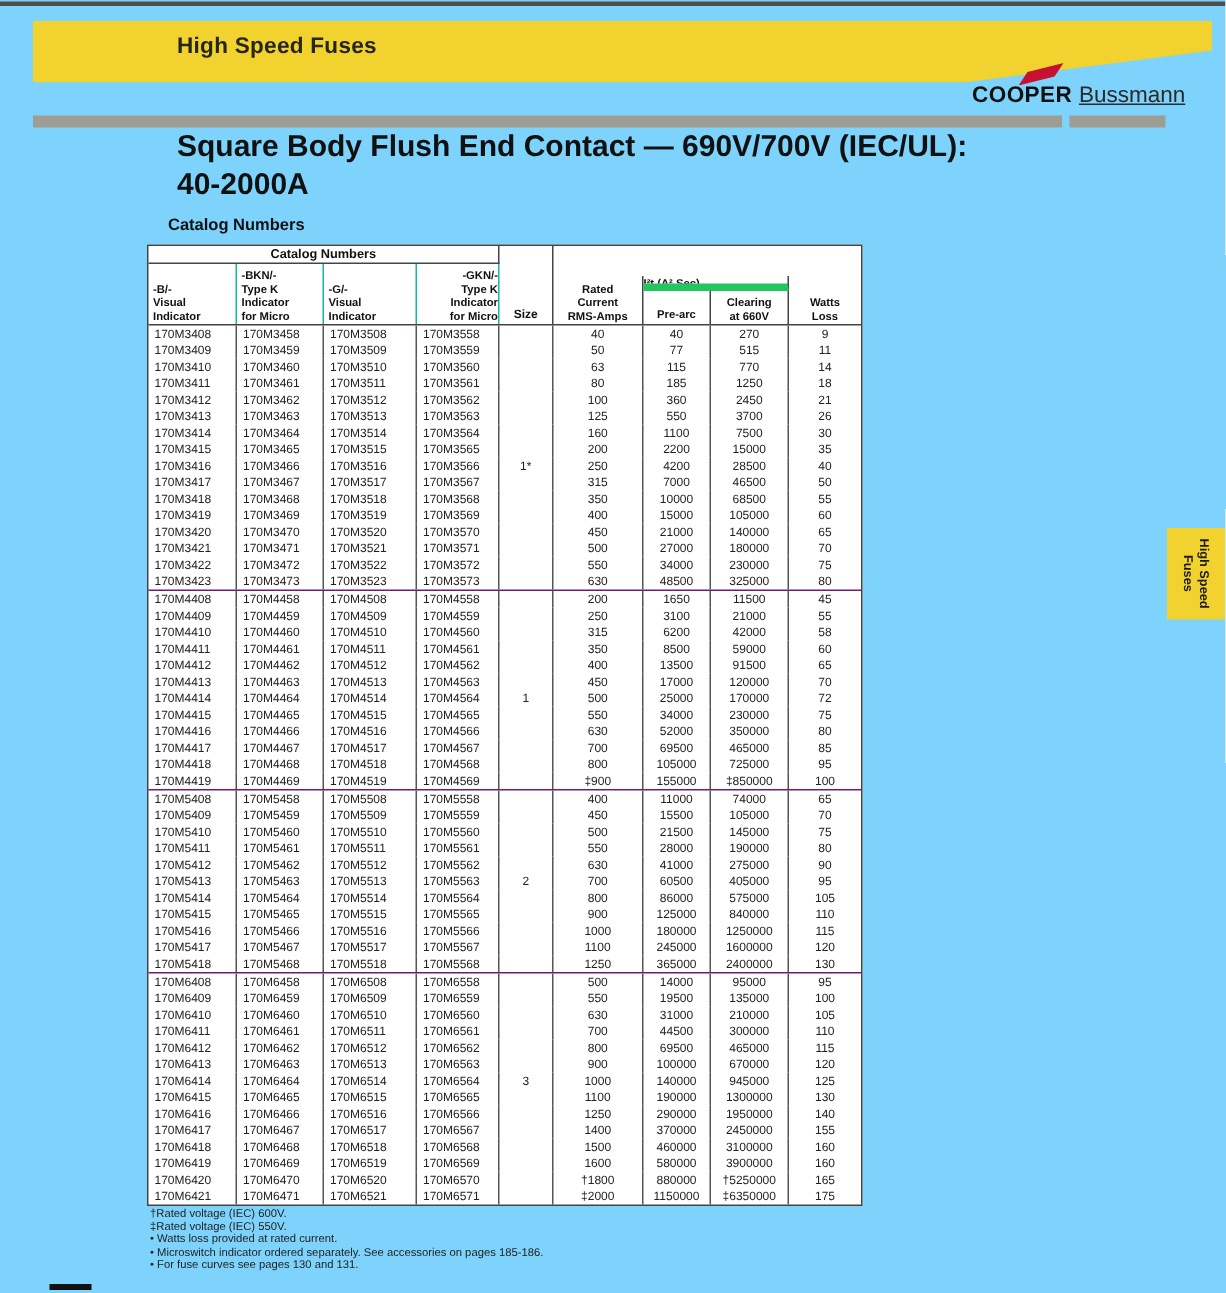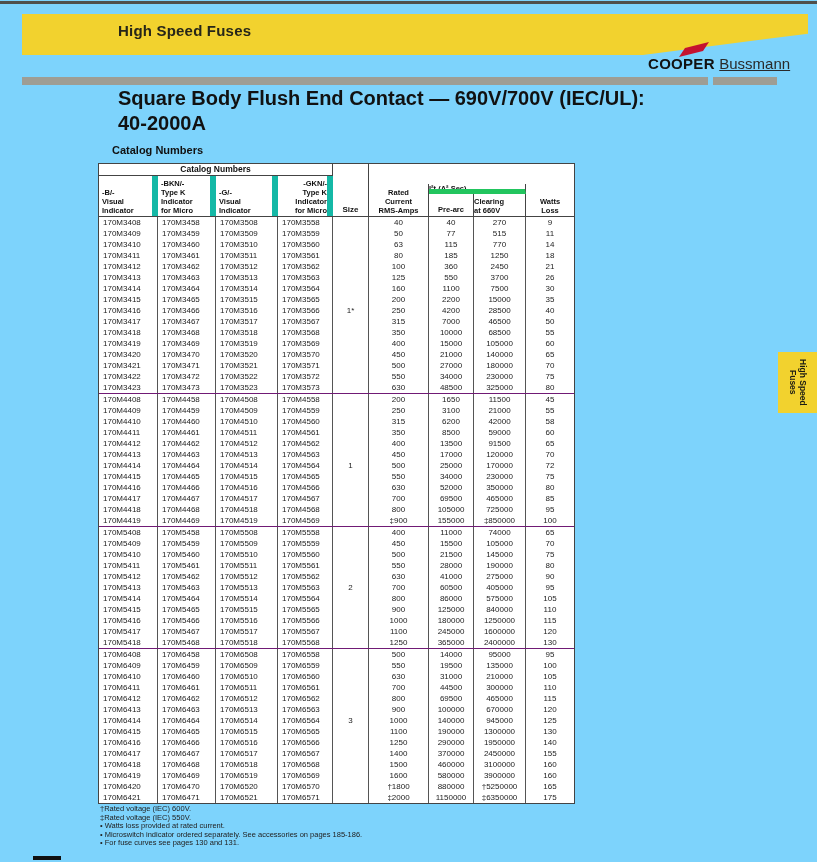--- a/index.html
+++ b/index.html
@@ -26,38 +26,38 @@
   .catalog-label { position:absolute; left:112px; top:144px; font-size:11px; font-weight:bold; color:#111; }
 
   
   .tbl { position:absolute; left:98px; top:163px; width:477px; border:1px solid #444; background:#fff; }
   .thead { display:grid; grid-template-columns:59px 58px 62px 55px 36px 60px 45px 52px 48px;
            grid-template-rows:12px 8px 10px 22px; font-weight:bold; color:#111; }
   .thead > div { overflow:hidden; }
   .h-cat { grid-area:1/1/2/5; border-right:1px solid #444; border-bottom:1px solid #444;
            font-size:8.5px; text-align:center; line-height:11px; }
   .h-col { display:flex; flex-direction:column; justify-content:flex-end; padding:1px 0 1px 3px;
-           font-size:7.5px; line-height:1.2; white-space:pre-line; border-right:6px solid #14b8a6; }
+           font-size:7.5px; line-height:1.2; white-space:pre-line; border-right:1px solid #14b8a6; }
   .h-b   { grid-area:2/1/5/2; }
   .h-bkn { grid-area:2/2/5/3; }
   .h-g   { grid-area:2/3/5/4; }
   .h-gkn { grid-area:2/4/5/5;text-align:right; }
   .h-size{ grid-area:1/5/5/6; border-right:1px solid #444; display:flex; align-items:flex-end;
            justify-content:center; font-size:8px; padding-bottom:2px; }
   .h-ec  { grid-area:1/6/3/10; border-bottom:1px solid #444; display:flex; align-items:center;
            justify-content:center; font-size:9px; }
   .h-rated { grid-area:3/6/5/7; border-right:1px solid #444; display:flex; flex-direction:column;
              justify-content:flex-end; text-align:center; font-size:7.5px; line-height:1.2;
              white-space:pre-line; padding-bottom:1px; }
   .h-i2t { grid-area:3/7/4/9; border-right:1px solid #444; border-bottom:5px solid #22c55e;
            text-align:left; font-size:7.5px; line-height:9px; }
   .h-prearc { grid-area:4/7/5/8; border-right:1px solid #444; display:flex; align-items:flex-end;
               justify-content:center; font-size:7.5px; padding-bottom:2px; }
   .h-clearing { grid-area:4/8/5/9; border-right:1px solid #444; display:flex; flex-direction:column;
-                justify-content:flex-end; font-size:7.5px; line-height:1.2;
+                justify-content:flex-end; text-align:center; font-size:7.5px; line-height:1.2;
                 white-space:pre-line; padding-bottom:1px; }
   .h-watts { grid-area:3/9/5/10; display:flex; flex-direction:column; justify-content:flex-end;
              text-align:center; font-size:7.5px; line-height:1.2; white-space:pre-line; padding-bottom:1px; }
 
   .tbody { border-top:1px solid #444; }
   .tgroup + .tgroup { border-top:1px solid #701a75; }
   .trow { display:grid; grid-template-columns:59px 58px 62px 55px 36px 60px 45px 52px 48px; height:11px; }
   .tc { font-size:8px; line-height:11px; border-right:1px solid #555; overflow:hidden; white-space:nowrap; color:#222; }
   .tc.tl { padding-left:4px; text-align:left; }
   .tc.tn { text-align:center; }

